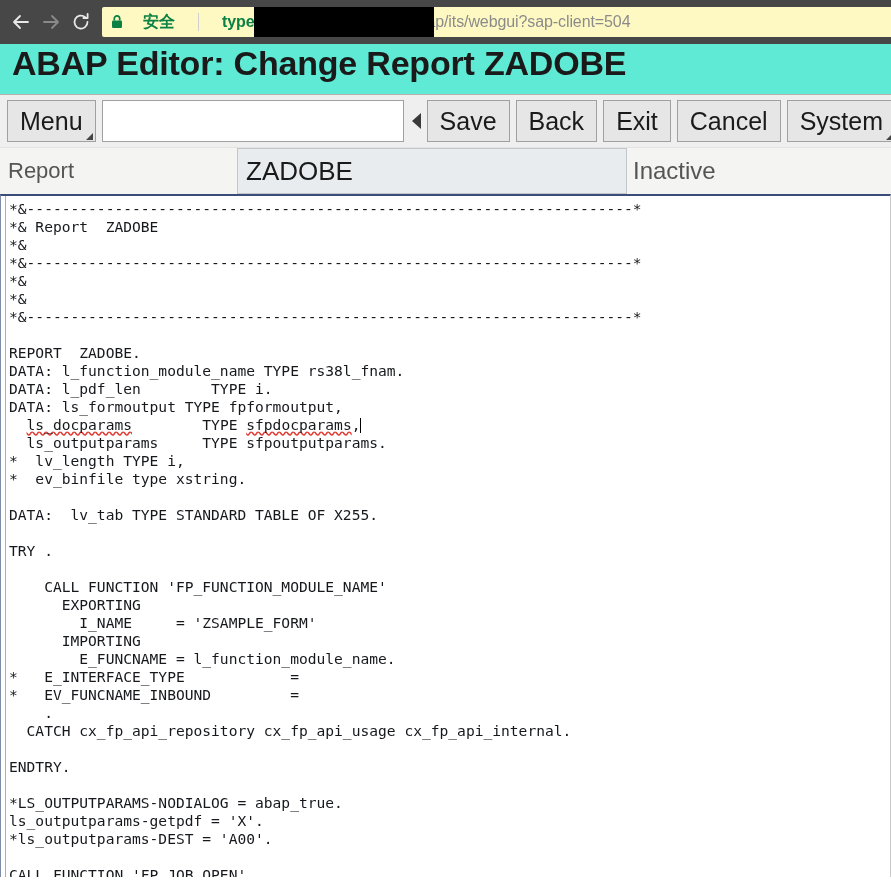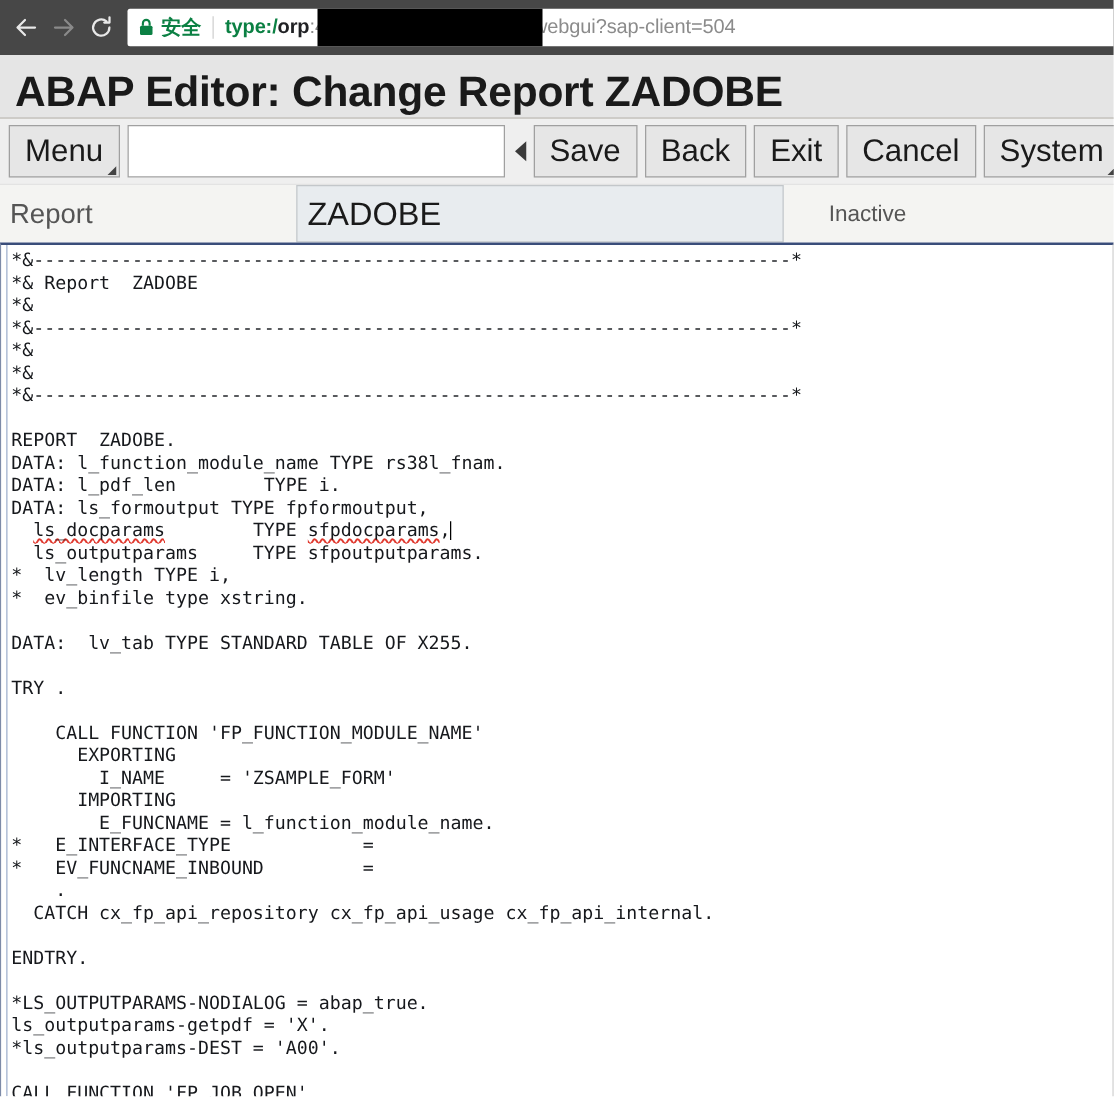--- a/index.html
+++ b/index.html
@@ -23,27 +23,28 @@
   .nav-btn {
     width: 30px; height: 30px;
     display: flex; align-items: center; justify-content: center;
     flex: 0 0 auto;
   }
   .nav-btn svg { display: block; }
   #url-pill {
     margin-left: 6px;
     height: 30px;
     flex: 1 1 auto;
-    background: #ffffff;
+    background: #fef9c3;
     border-radius: 2px 0 0 2px;
     display: flex;
     align-items: center;
     padding: 0 8px;
     overflow: hidden;
     position: relative;
+    gap: 14px;
   }
   #lock-icon { margin-right: 5px; display:flex; align-items:center; }
   #secure-label {
     color: #0b8043;
     font-weight: bold;
     font-size: 16px;
     white-space: nowrap;
   }
   #url-divider {
     width: 1px; height: 18px; background: #d0d0d0;
@@ -62,24 +63,24 @@
   #redaction {
     position: absolute;
     left: 152px; top: -1px;
     width: 180px; height: 33px;
     background: #000000;
   }
 
   
   #sap-titlebar {
     height: 51px;
-    background: #e5e5e5;
+    background: #5eead4;
     border-bottom: 1px solid #b6b2ab;
     display: flex;
-    align-items: flex-end;
+    align-items: flex-start;
     padding-left: 12px;
   }
   #page-title {
     font-size: 34px;
     font-weight: bold;
     color: #1a1a1a;
     letter-spacing: -0.2px;
     white-space: nowrap;
   }
 
@@ -160,23 +161,22 @@
     border: 1px solid #c3c7ca;
     display: flex; align-items: center;
     padding-left: 8px;
     font-size: 26px;
     color: #1a1a1a;
   }
   #status-label {
     flex: 1 1 auto;
     display: flex; align-items: center;
     padding-left: 6px;
-    font-size: 18px;
+    font-size: 24px;
     color: #555555;
-    margin-left: 30px;
   }
 
   
   #editor-wrap {
     position: relative;
     height: 683px;
     background: #ffffff;
     border-top: 2px solid #3a4d7a;
     border-left: 1px solid #7d8ba8;
     border-right: 1px solid #c9c9c9;

